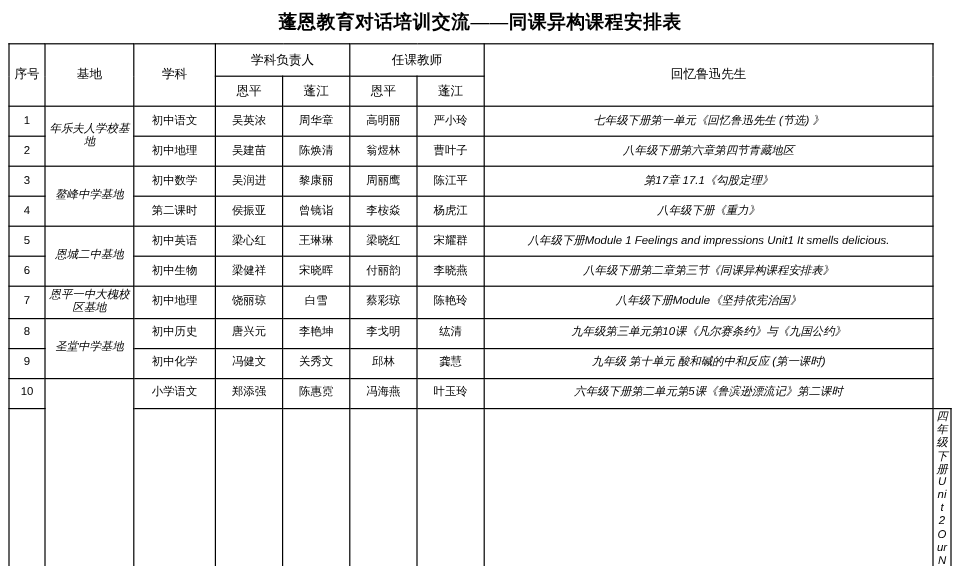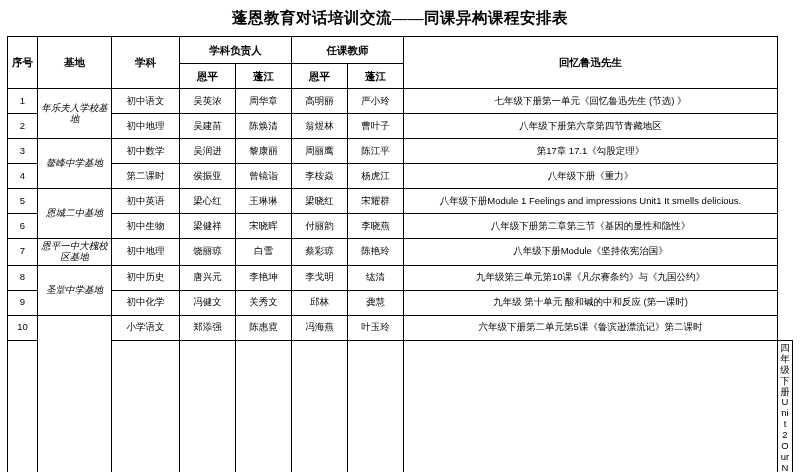--- a/index.html
+++ b/index.html
@@ -39,32 +39,33 @@
     border: 1px solid #000000;
     padding: 2px 2px;
     font-size: 9.5px;
     line-height: 1.15;
     text-align: center;
     vertical-align: middle;
     font-family: "Liberation Sans", "DejaVu Sans", sans-serif;
     word-break: break-word;
   }
   table.sched th {
-    font-weight: bold;
+    font-weight: normal;
     font-size: 10.5px;
   }
   .col-no      { width: 30px; }
   .col-base    { width: 74px; }
   .col-subject { width: 68px; }
   .col-teacher { width: 56px; }
   .col-topic   { width: 374px; }
   td.topic {
     text-align: left;
     padding-left: 5px;
     font-size: 9.5px;
+    font-style: italic;
   }
   td.base {
     font-size: 9.5px;
     font-style: italic;
   }
   tr.row { height: 25px; }
   .hdr-main th { height: 22px; }
   .hdr-sub th { height: 20px; font-size: 10.5px; }
 </style>
 </head>
@@ -150,21 +151,21 @@
           <td>宋耀群</td>
           <td class="topic">八年级下册Module 1 Feelings and impressions  Unit1 It smells delicious.</td>
         </tr>
         <tr class="row">
           <td>6</td>
           <td>初中生物</td>
           <td>梁健祥</td>
           <td>宋晓晖</td>
           <td>付丽韵</td>
           <td>李晓燕</td>
-          <td class="topic">八年级下册第二章第三节《基因的显性和隐性》</td>
+          <td class="topic">八年级下册第二章第三节《同课异构课程安排表》</td>
         </tr>
         <tr class="row">
           <td>7</td>
           <td class="base">恩平一中大槐校区基地</td>
           <td>初中地理</td>
           <td>饶丽琼</td>
           <td>白雪</td>
           <td>蔡彩琼</td>
           <td>陈艳玲</td>
           <td class="topic">八年级下册Module《坚持依宪治国》</td>

